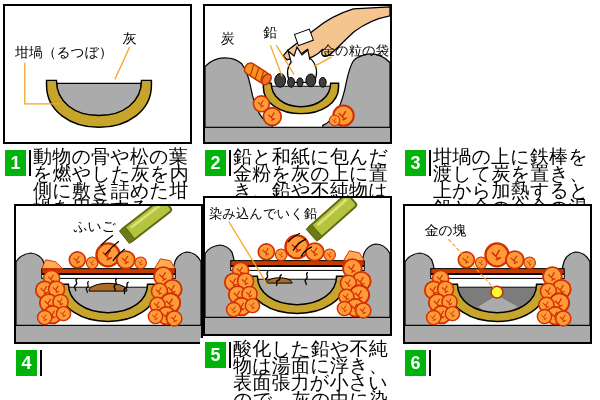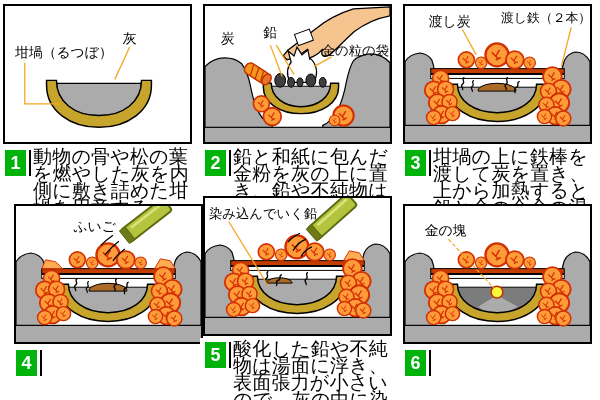--- a/index.html
+++ b/index.html
@@ -150,43 +150,20 @@
       </svg>
     </div>
     <div class="cap">
       <div class="badge">2</div>
       <div class="tick"></div>
       <div class="captext">鉛と和紙に包んだ金粉を灰の上に置き、鉛や不純物は次々に酸化して</div>
     </div>
   </div>
 
   <div class="panel" style="left:400px;top:0">
-    <div class="art">
-      <svg viewBox="0 0 187 139" preserveAspectRatio="none">
-        <use href="#pit-scene"></use>
-        <use href="#crucible-std"></use>
-        <path d="M74,85 C79,77 107,77 112,85 L112,87 L74,87 Z" fill="#AD6B28" stroke="#000" stroke-width="1"></path>
-        <use href="#iron-bars"></use>
-        <g>
-          <use href="#sq" transform="translate(56,73)"></use>
-          <use href="#sq" transform="translate(66,76) scale(0.9)"></use>
-          <use href="#sq" transform="translate(100,73)"></use>
-          <use href="#sq" transform="translate(112,76) rotate(14)"></use>
-        </g>
-        <use href="#pile-left"></use>
-        <use href="#pile-right"></use>
-        <use href="#coal-on-bar"></use>
-        <g stroke="#F5A623" stroke-width="1.3" fill="none">
-          <path d="M58,24 L72,50"></path>
-          <path d="M168,22 L158,62"></path>
-        </g>
-        <text x="24" y="20" font-size="14">渡し炭</text>
-        <text x="97" y="16" font-size="13">渡し鉄（２本）</text>
-      </svg>
-    </div>
     <div class="cap">
       <div class="badge">3</div>
       <div class="tick"></div>
       <div class="captext">坩堝の上に鉄棒を渡して炭を置き、上から加熱すると鉛と金の合金の湯になる</div>
     </div>
   </div>
 
   <div class="panel" style="left:11px;top:200px">
     <div class="art">
       <svg viewBox="0 0 187 139" preserveAspectRatio="none">

